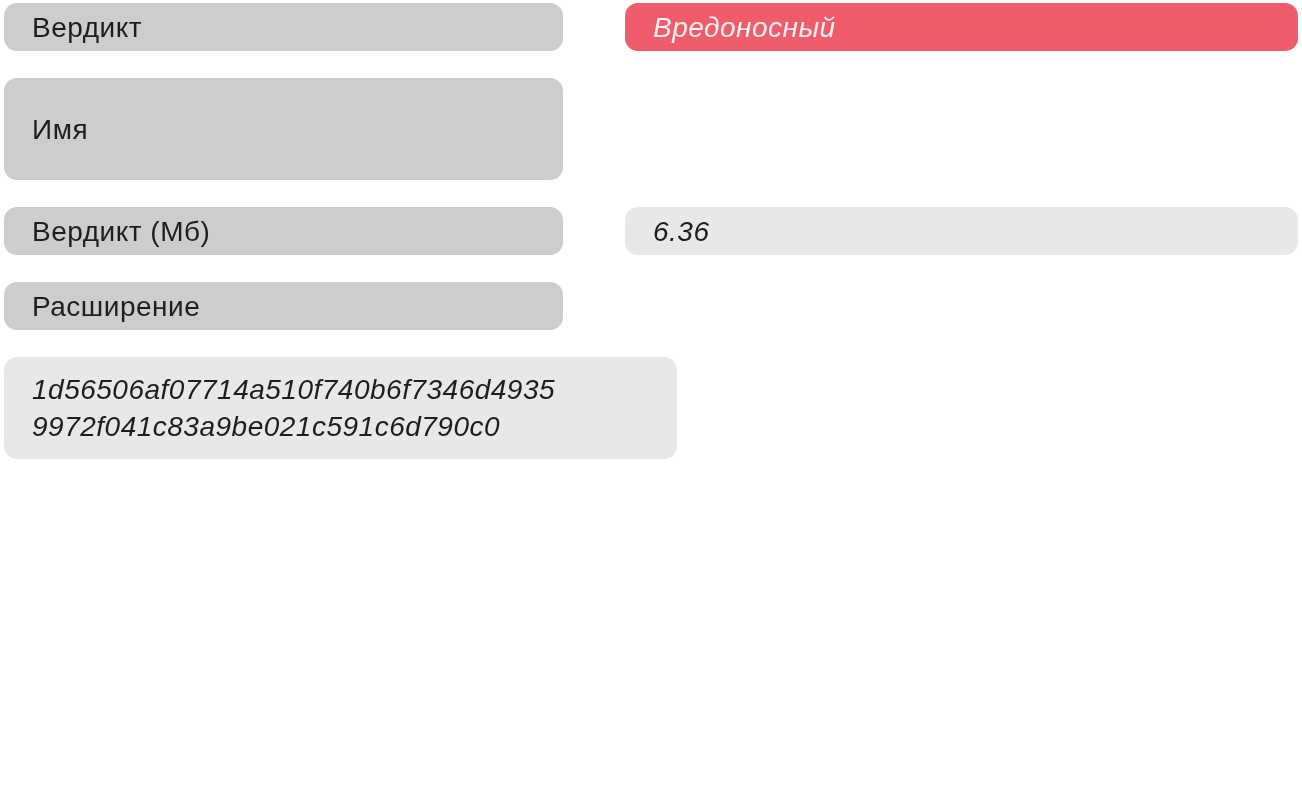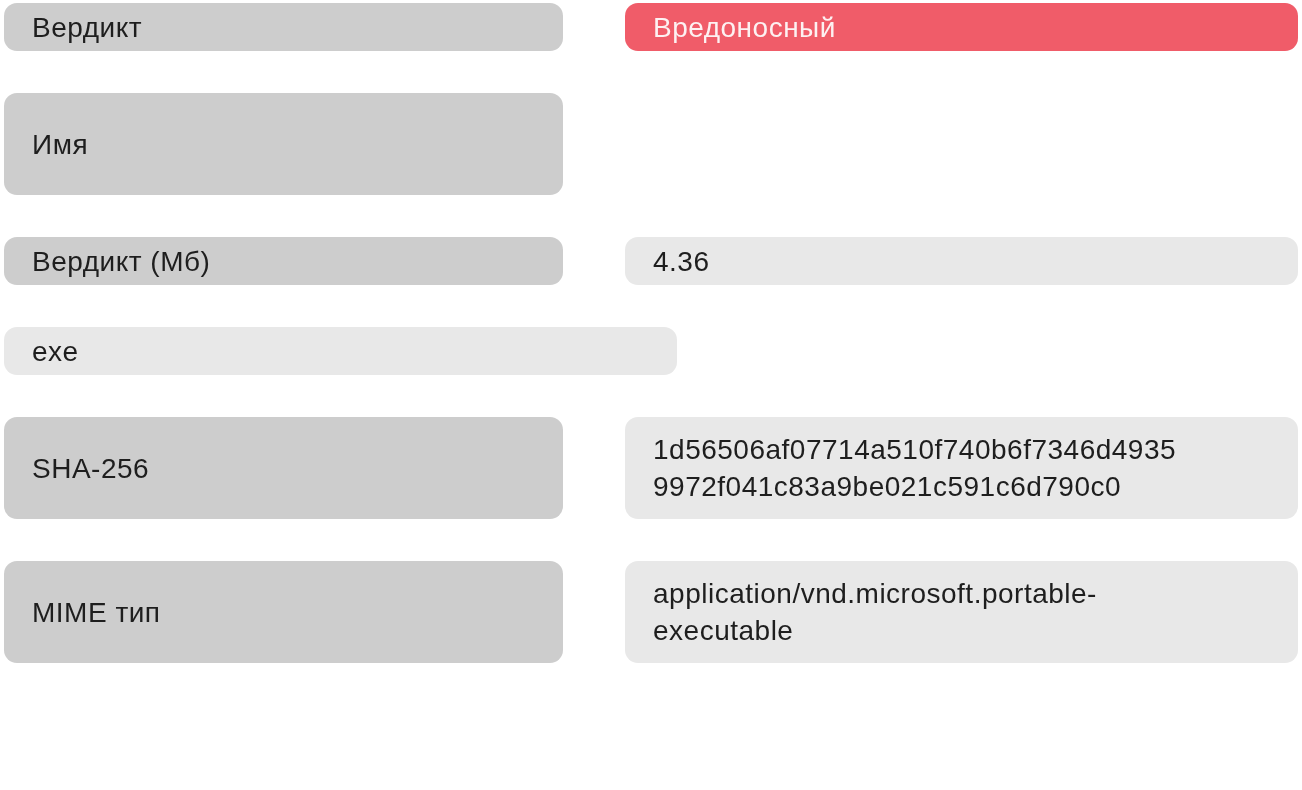--- a/index.html
+++ b/index.html
@@ -13,21 +13,21 @@
   }
   * { box-sizing: border-box; }
 
   .kv-table {
     position: absolute;
     left: 4px;
     top: 3px;
     width: 1294px;
     display: flex;
     flex-direction: column;
-    gap: 42px;
+    gap: 27px;
   }
 
   .row {
     display: flex;
     justify-content: space-between;
     height: 48px;
   }
   .row.tall { height: 102px; justify-content: space-between; }
 
   .cell {
@@ -49,20 +49,21 @@
 
   .cell.value {
     width: 673px;
     background: var(--value-bg, #e8e8e8);
   }
 
   .value-text {
     max-width: 530px;
     overflow-wrap: anywhere;
     word-break: break-word;
+    font-style: italic;
   }
 
   .row.verdict .cell.value {
     background: var(--verdict-bg, #f05c69);
     color: var(--verdict-text, #fdf1f2);
   }
 </style>
 </head>
 <body style="background: rgb(255, 255, 255);">
 
@@ -74,37 +75,28 @@
     </div>
   </div>
 
   <div class="row tall">
     <div class="cell label">Имя</div>
   </div>
 
   <div class="row">
     <div class="cell label">Вердикт (Мб)</div>
     <div class="cell value">
-      <span class="value-text">4.36</span>
+      <span class="value-text">6.36</span>
     </div>
   </div>
 
   <div class="row">
-    <div class="cell value">
-      <span class="value-text">exe</span>
-    </div>
+    <div class="cell label">Расширение</div>
   </div>
 
 
   <div class="row tall">
-    <div class="cell label">SHA-256</div>
     <div class="cell value">
       <span class="value-text">1d56506af07714a510f740b6f7346d49359972f041c83a9be021c591c6d790c0</span>
     </div>
   </div>
 
-  <div class="row tall">
-    <div class="cell label">MIME тип</div>
-    <div class="cell value">
-      <span class="value-text">application/vnd.microsoft.portable-executable</span>
-    </div>
-  </div>
 </div>
 
 </body></html>

